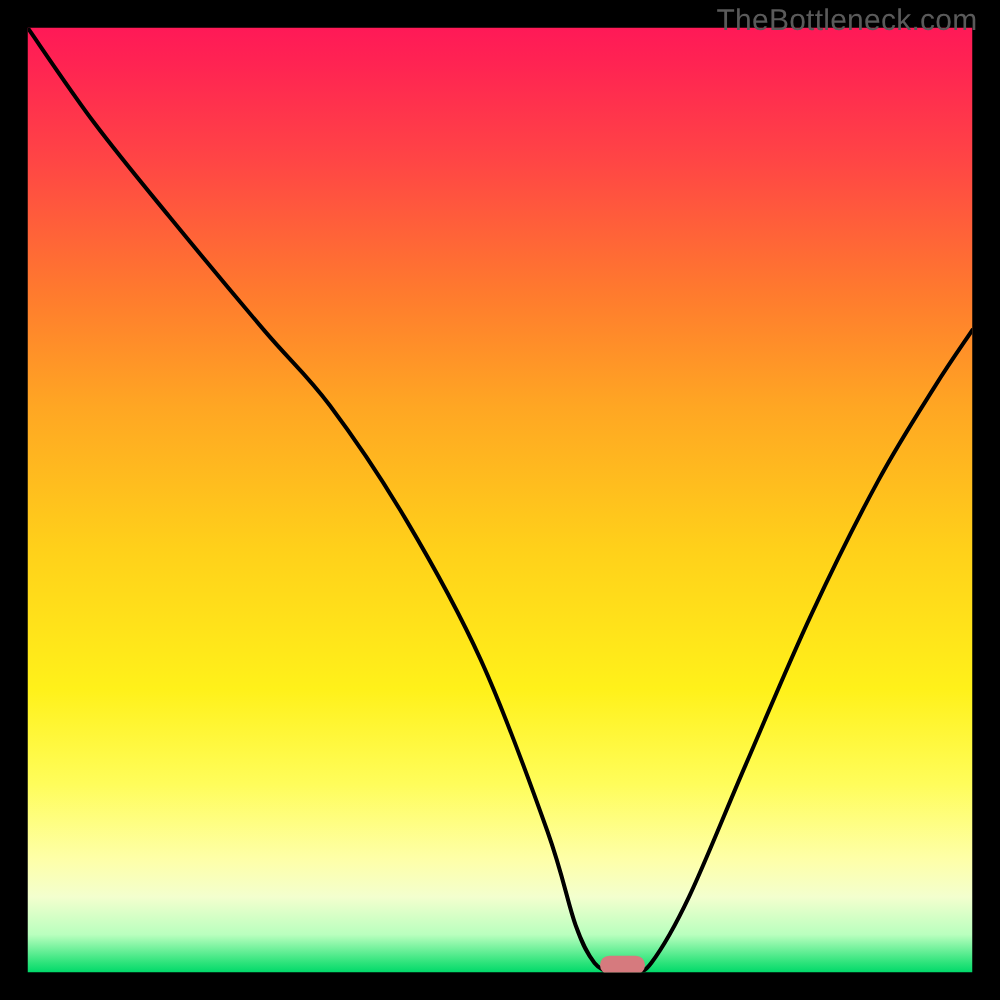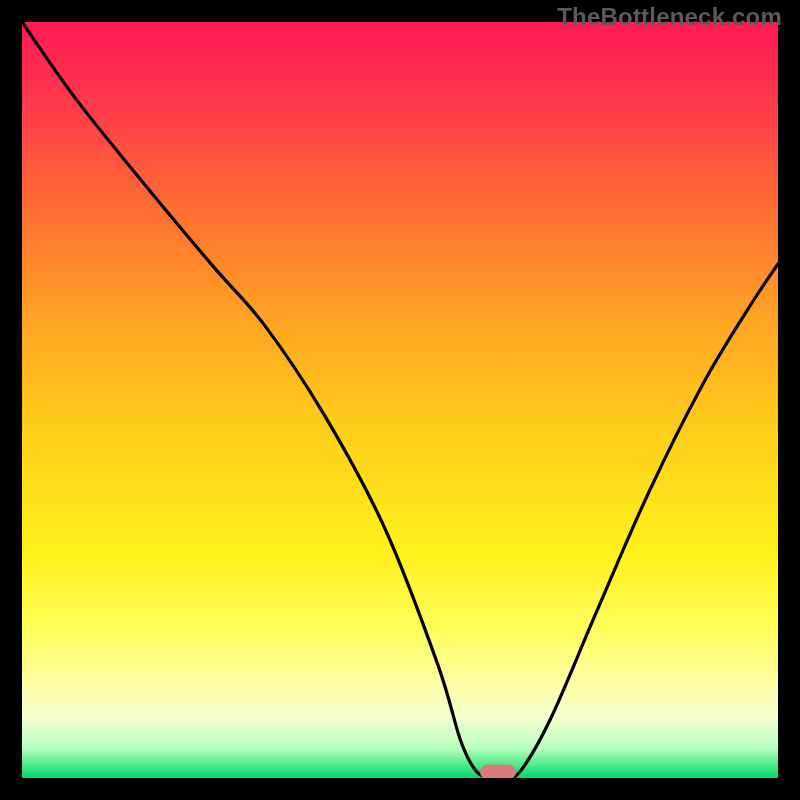--- a/index.html
+++ b/index.html
@@ -16,21 +16,21 @@
     width: 800px;
     height: 800px;
     background: #000;
   }
   .watermark {
     position: absolute;
     top: 3px;
     right: 18px;
     color: #5a5a5a;
     font-size: 24px;
-    font-weight: 700;
+    font-weight: 400;
     letter-spacing: 0.2px;
     z-index: 20;
     user-select: none;
   }
   .plot-area {
     position: absolute;
     left: 22px;
     top: 22px;
     width: 756px;
     height: 756px;

